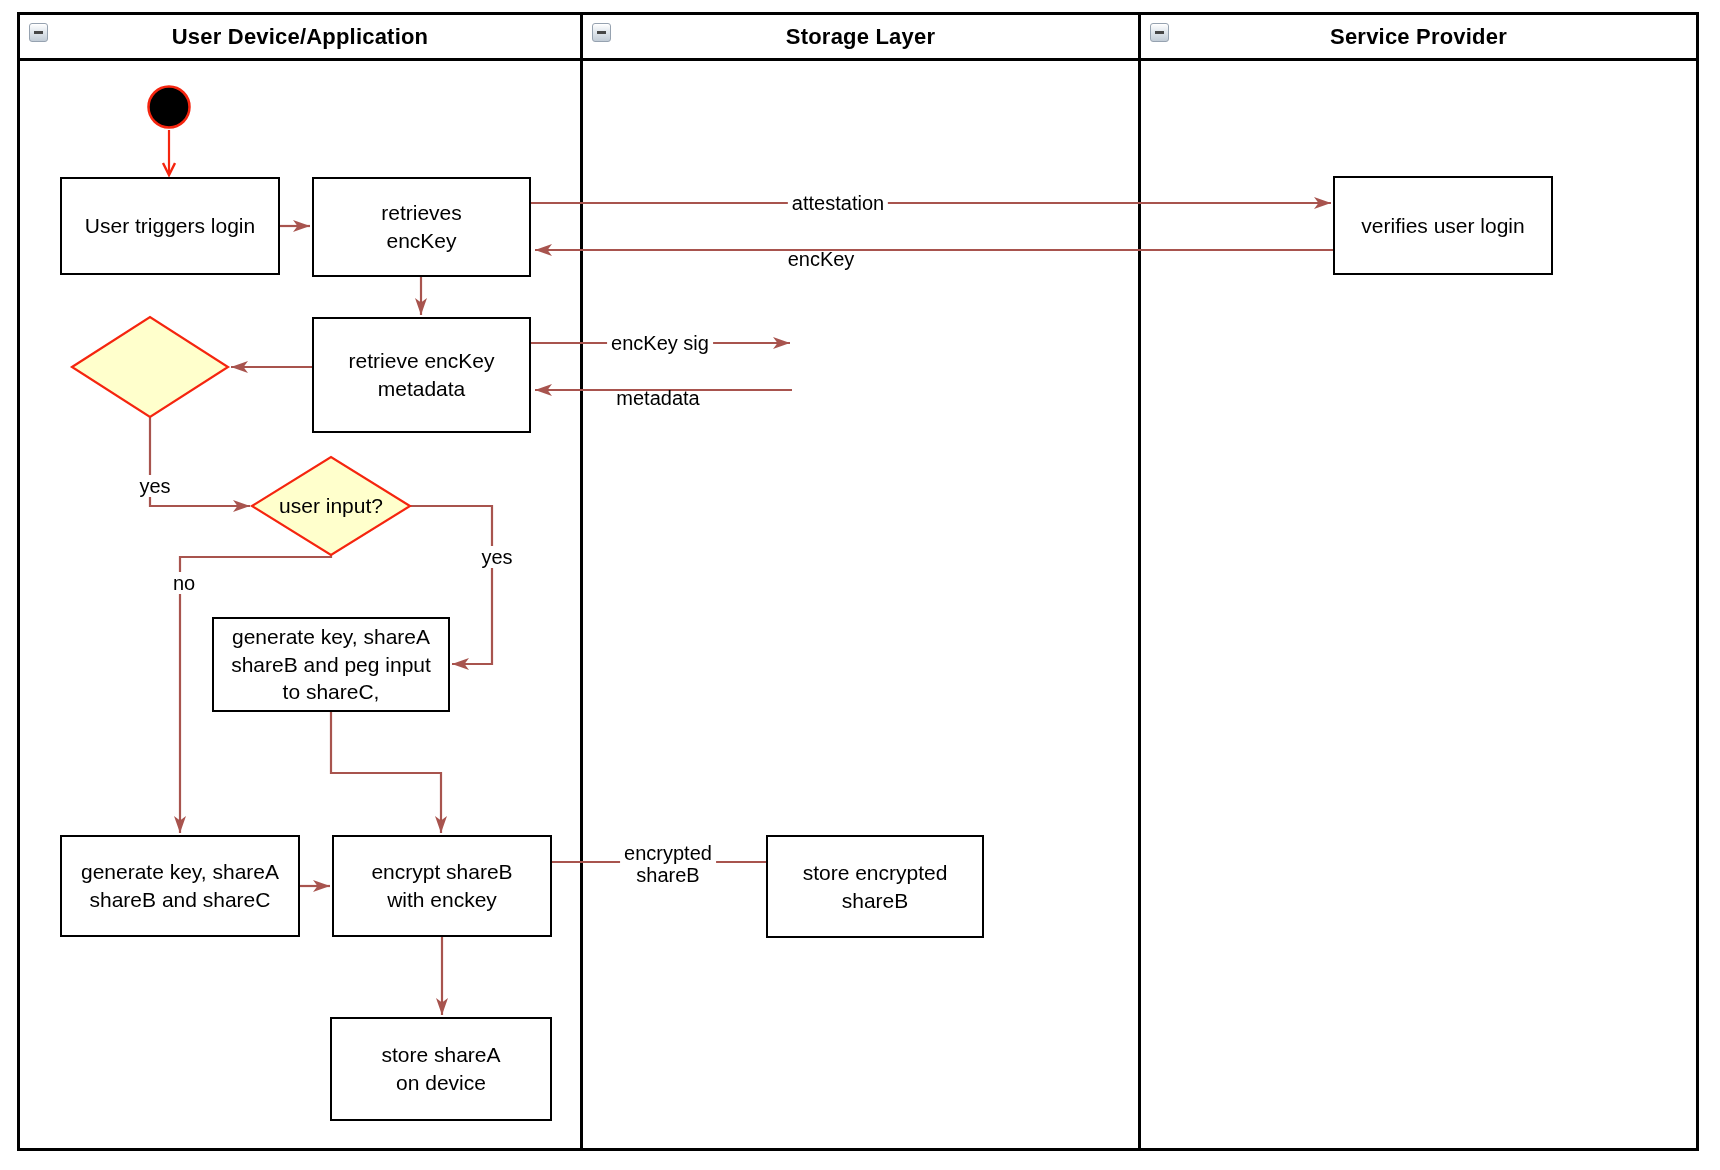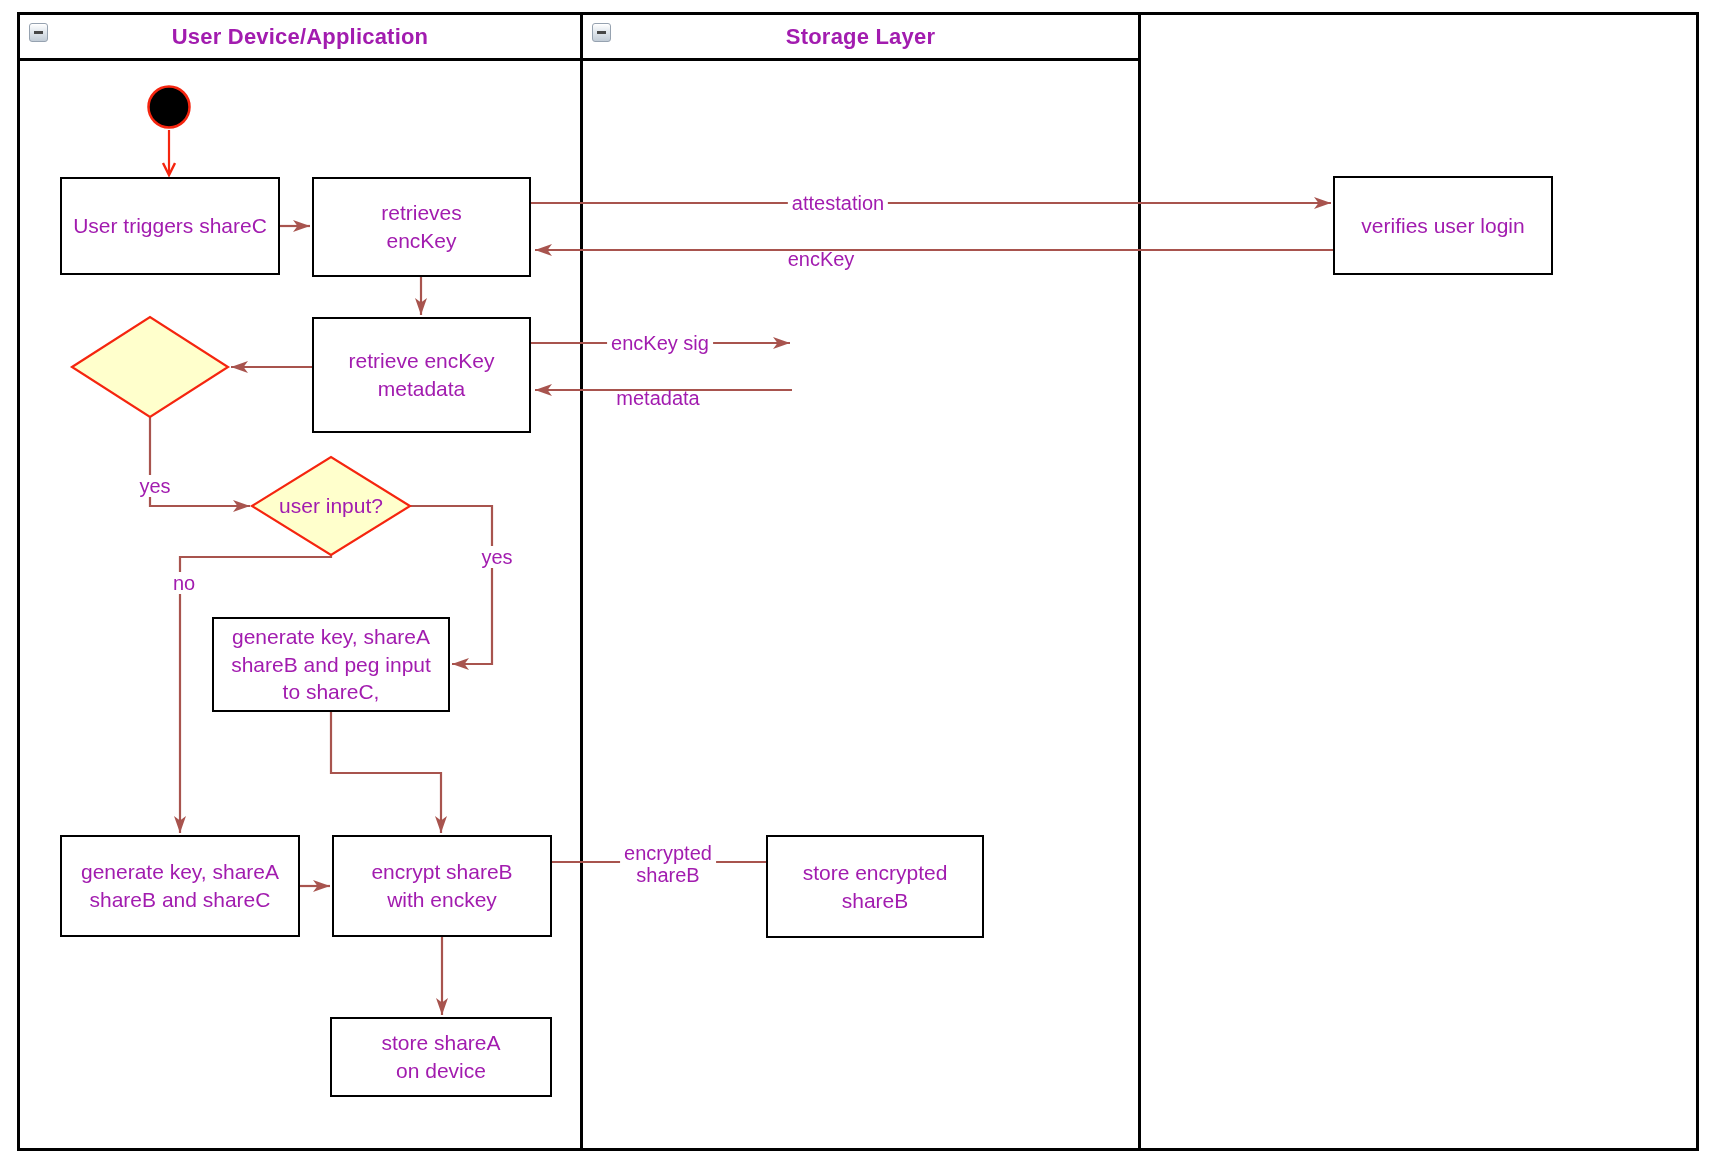--- a/index.html
+++ b/index.html
@@ -1,18 +1,18 @@
 <!DOCTYPE html>
 <html><head>
 <meta charset="utf-8">
 <style>
   html,body{margin:0;padding:0;background:#fff;}
   #stage{
     position:relative;width:1720px;height:1170px;background:#fff;overflow:hidden;
-    font-family:"Liberation Sans",sans-serif;color:#a21caf;
+    font-family:"Liberation Sans",sans-serif;color:#000000;
   }
   
   #pool{
     position:absolute;left:17px;top:12px;width:1682px;height:1139px;
     border:3px solid #000;box-sizing:border-box;display:flex;flex-direction:row;
   }
   .lane{position:relative;height:100%;box-sizing:border-box;}
   .lane.divider{border-right:3px solid #000;}
   .lane-header{
     position:relative;height:43px;border-bottom:3px solid #000;box-sizing:content-box;
@@ -62,20 +62,28 @@
       </div>
     </div>
     <div class="lane divider" style="width:558px">
       <div class="lane-header">
         <span class="collapse-btn">
           <span class="minus-glyph"></span>
         </span>
         <span class="lane-title">Storage Layer</span>
       </div>
     </div>
+    <div class="lane" style="width:555px">
+      <div class="lane-header">
+        <span class="collapse-btn">
+          <span class="minus-glyph"></span>
+        </span>
+        <span class="lane-title">Service Provider</span>
+      </div>
+    </div>
   </div>
 
   <svg id="edges" width="1720" height="1170" viewBox="0 0 1720 1170">
     <defs>
       <marker id="m-flow" markerUnits="userSpaceOnUse" markerWidth="20" markerHeight="16" refX="17" refY="6" orient="auto">
         <path d="M0,0 L17,6 L0,12 L4.5,6 Z" fill="#A8544E"></path>
       </marker>
       <marker id="m-start" markerUnits="userSpaceOnUse" markerWidth="18" markerHeight="16" refX="13" refY="7" orient="auto">
         <path d="M2,1 L14,7 L2,13" fill="none" stroke-width="2.4" stroke="#F5250F"></path>
       </marker>
@@ -96,36 +104,36 @@
     <polyline points="331,555 331,557 180,557 180,833" fill="none" stroke-width="2.2" marker-end="url(#m-flow)" stroke="#A8544E"></polyline>
     <polyline points="331,712 331,773 441,773 441,833" fill="none" stroke-width="2.2" marker-end="url(#m-flow)" stroke="#A8544E"></polyline>
     <polyline points="300,886 330,886" fill="none" stroke-width="2.2" marker-end="url(#m-flow)" stroke="#A8544E"></polyline>
     <polyline points="552,862 790,862" fill="none" stroke-width="2.2" marker-end="url(#m-flow)" stroke="#A8544E"></polyline>
     <polyline points="442,937 442,1015" fill="none" stroke-width="2.2" marker-end="url(#m-flow)" stroke="#A8544E"></polyline>
 
     <polygon points="72,367 150,317 228,367 150,417" stroke-width="2.2" stroke="#F5250F" fill="#FFFFCC"></polygon>
     <polygon points="252,506 331,457 410,506 331,555" stroke-width="2.2" stroke="#F5250F" fill="#FFFFCC"></polygon>
   </svg>
 
-  <div class="node" style="left:60px;top:177px;width:220px;height:98px">User triggers shareC</div>
+  <div class="node" style="left:60px;top:177px;width:220px;height:98px">User triggers login</div>
   <div class="node" style="left:312px;top:177px;width:219px;height:100px">retrieves
 encKey</div>
   <div class="node" style="left:1333px;top:176px;width:220px;height:99px">verifies user login</div>
   <div class="node" style="left:312px;top:317px;width:219px;height:116px">retrieve encKey
 metadata</div>
   <div class="node" style="left:212px;top:617px;width:238px;height:95px">generate key, shareA
 shareB and peg input
 to shareC,</div>
   <div class="node" style="left:60px;top:835px;width:240px;height:102px">generate key, shareA
 shareB and shareC</div>
   <div class="node" style="left:332px;top:835px;width:220px;height:102px">encrypt shareB
 with enckey</div>
   <div class="node" style="left:766px;top:835px;width:218px;height:103px">store encrypted
 shareB</div>
-  <div class="node" style="left:330px;top:1017px;width:222px;height:80px">store shareA
+  <div class="node" style="left:330px;top:1017px;width:222px;height:104px">store shareA
 on device</div>
 
   <div class="dlabel" style="left:251px;top:486px;width:160px;height:40px">user input?</div>
 
   <span class="lbl bg" style="left:838px;top:203px">attestation</span>
   <span class="lbl" style="left:821px;top:259px">encKey</span>
   <span class="lbl bg" style="left:660px;top:343px">encKey sig</span>
   <span class="lbl" style="left:658px;top:398px">metadata</span>
   <span class="lbl bg" style="left:668px;top:864px">encrypted
 shareB</span>

